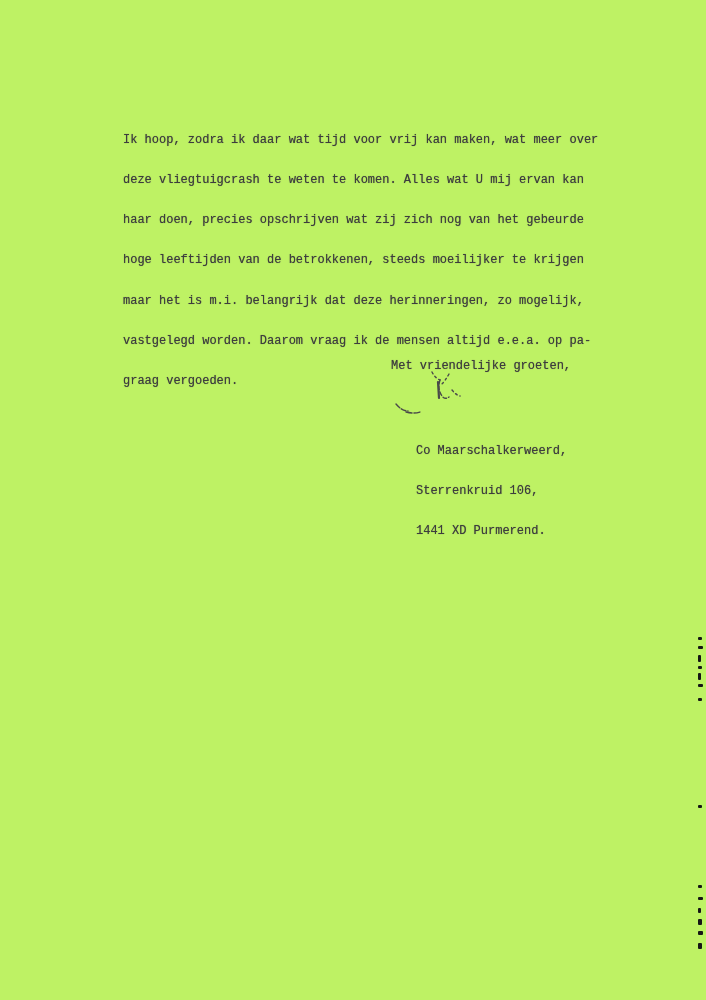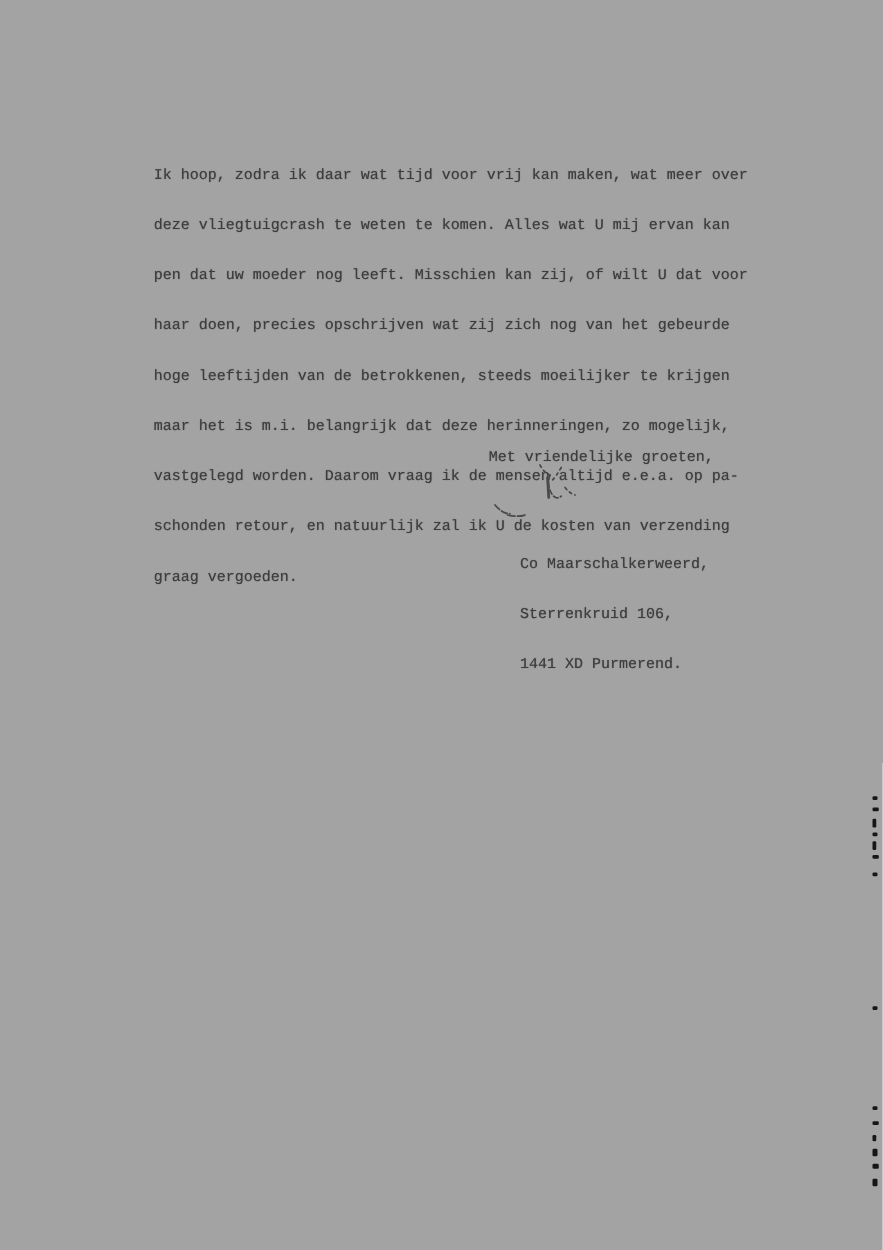--- a/index.html
+++ b/index.html
@@ -1,19 +1,19 @@
 <!DOCTYPE html>
 <html><head>
 <meta charset="utf-8">
 <style>
   html,body{margin:0;padding:0;background:#e8e8e8;}
   .page{
     position:relative;
     width:706px;height:1000px;
-    background:#a3a3a3;
+    background:#bef264;
     overflow:hidden;
     font-family:"Liberation Mono","DejaVu Sans Mono",monospace;
   }
   .typewriter{
     color:#3d3d3d;
     font-size:12px;
     line-height:13.4px;
     letter-spacing:0;
     text-shadow:0 0 .8px rgba(70,70,70,.75);
     filter:blur(.25px);
@@ -43,26 +43,24 @@
   }
 </style>
 </head>
 <body>
 
 <div class="page">
 
   <div class="body-block typewriter">
     <div>Ik hoop, zodra ik daar wat tijd voor vrij kan maken, wat meer over</div>
     <div>deze vliegtuigcrash te weten te komen. Alles wat U mij ervan kan</div>
-    <div>pen dat uw moeder nog leeft. Misschien kan zij, of wilt U dat voor</div>
     <div>haar doen, precies opschrijven wat zij zich nog van het gebeurde</div>
     <div>hoge leeftijden van de betrokkenen, steeds moeilijker te krijgen</div>
     <div>maar het is m.i. belangrijk dat deze herinneringen, zo mogelijk,</div>
     <div>vastgelegd worden. Daarom vraag ik de mensen altijd e.e.a. op pa-</div>
-    <div>schonden retour, en natuurlijk zal ik U de kosten van verzending</div>
     <div>graag vergoeden.</div>
   </div>
 
   <div class="closing-line typewriter">Met vriendelijke groeten,</div>
 
   <svg class="signature" width="80" height="52" viewBox="0 0 80 52">
     <g fill="none" stroke="#4a4a4a" stroke-width="1.4" stroke-linecap="round">
       <path d="M38 4 q 3 6 8 8" stroke-dasharray="2 3"></path>
       <path d="M55 6 q -4 7 -7 10" stroke-dasharray="2 3"></path>
       <path d="M46 12 q -3 9 2 16 q 3 4 7 1" stroke-dasharray="4 2"></path>

